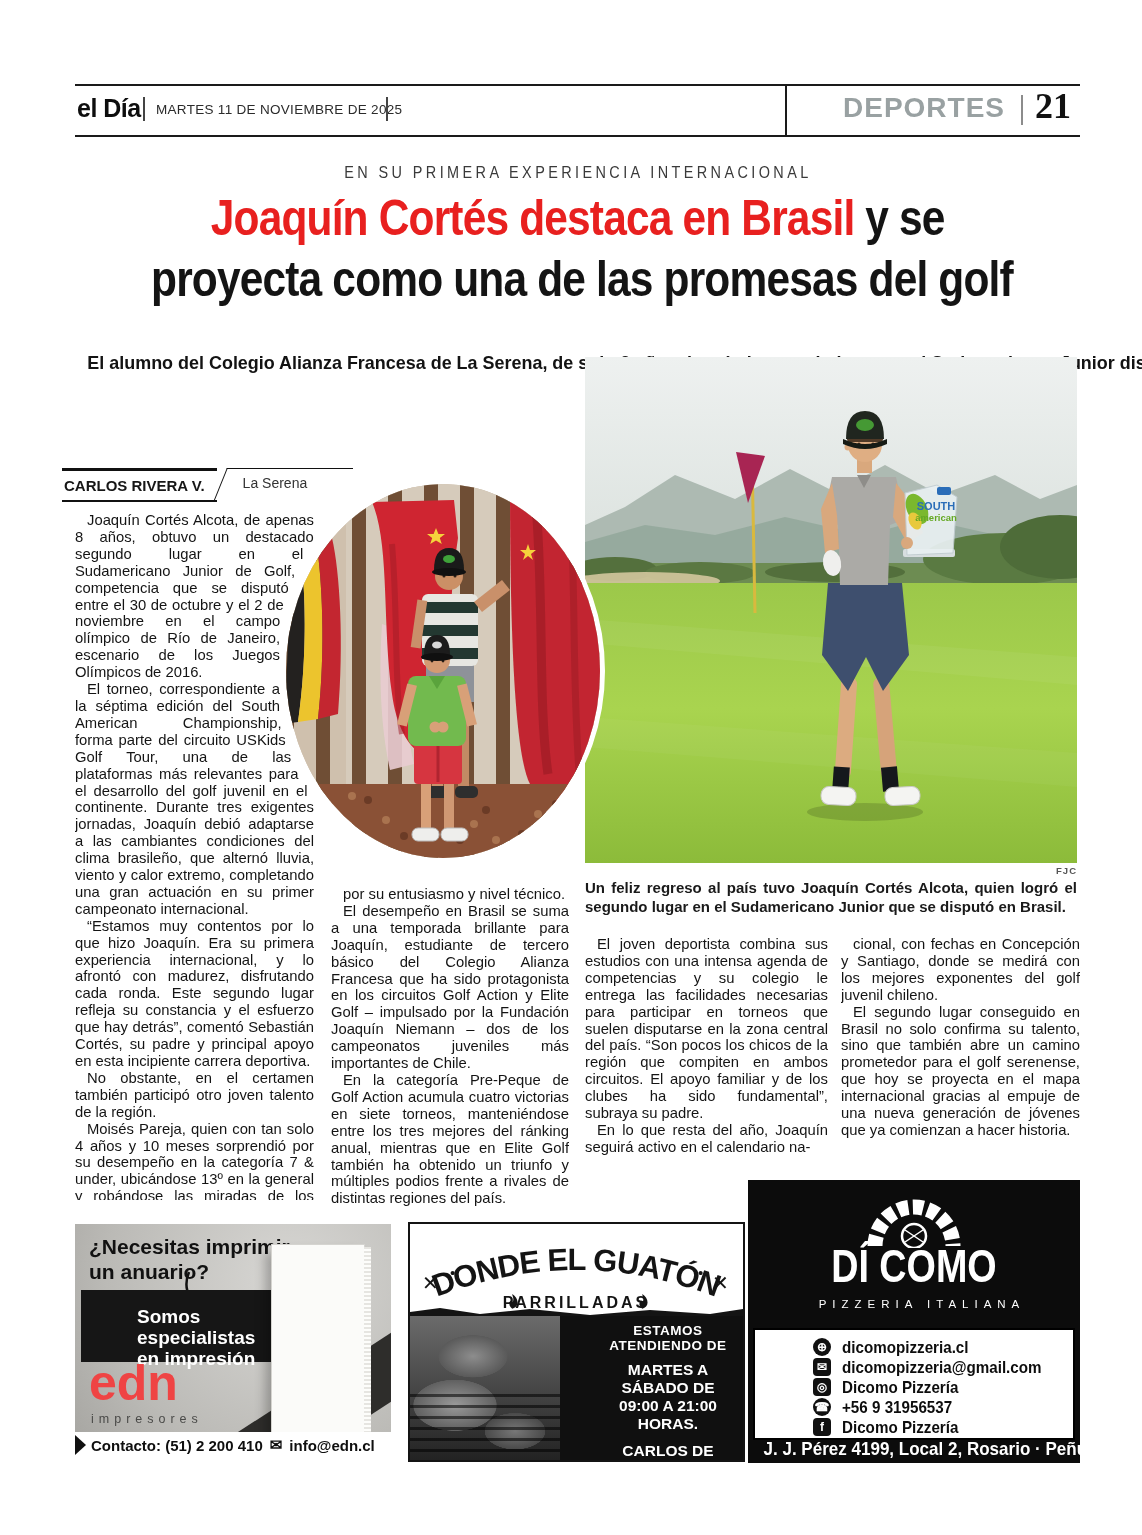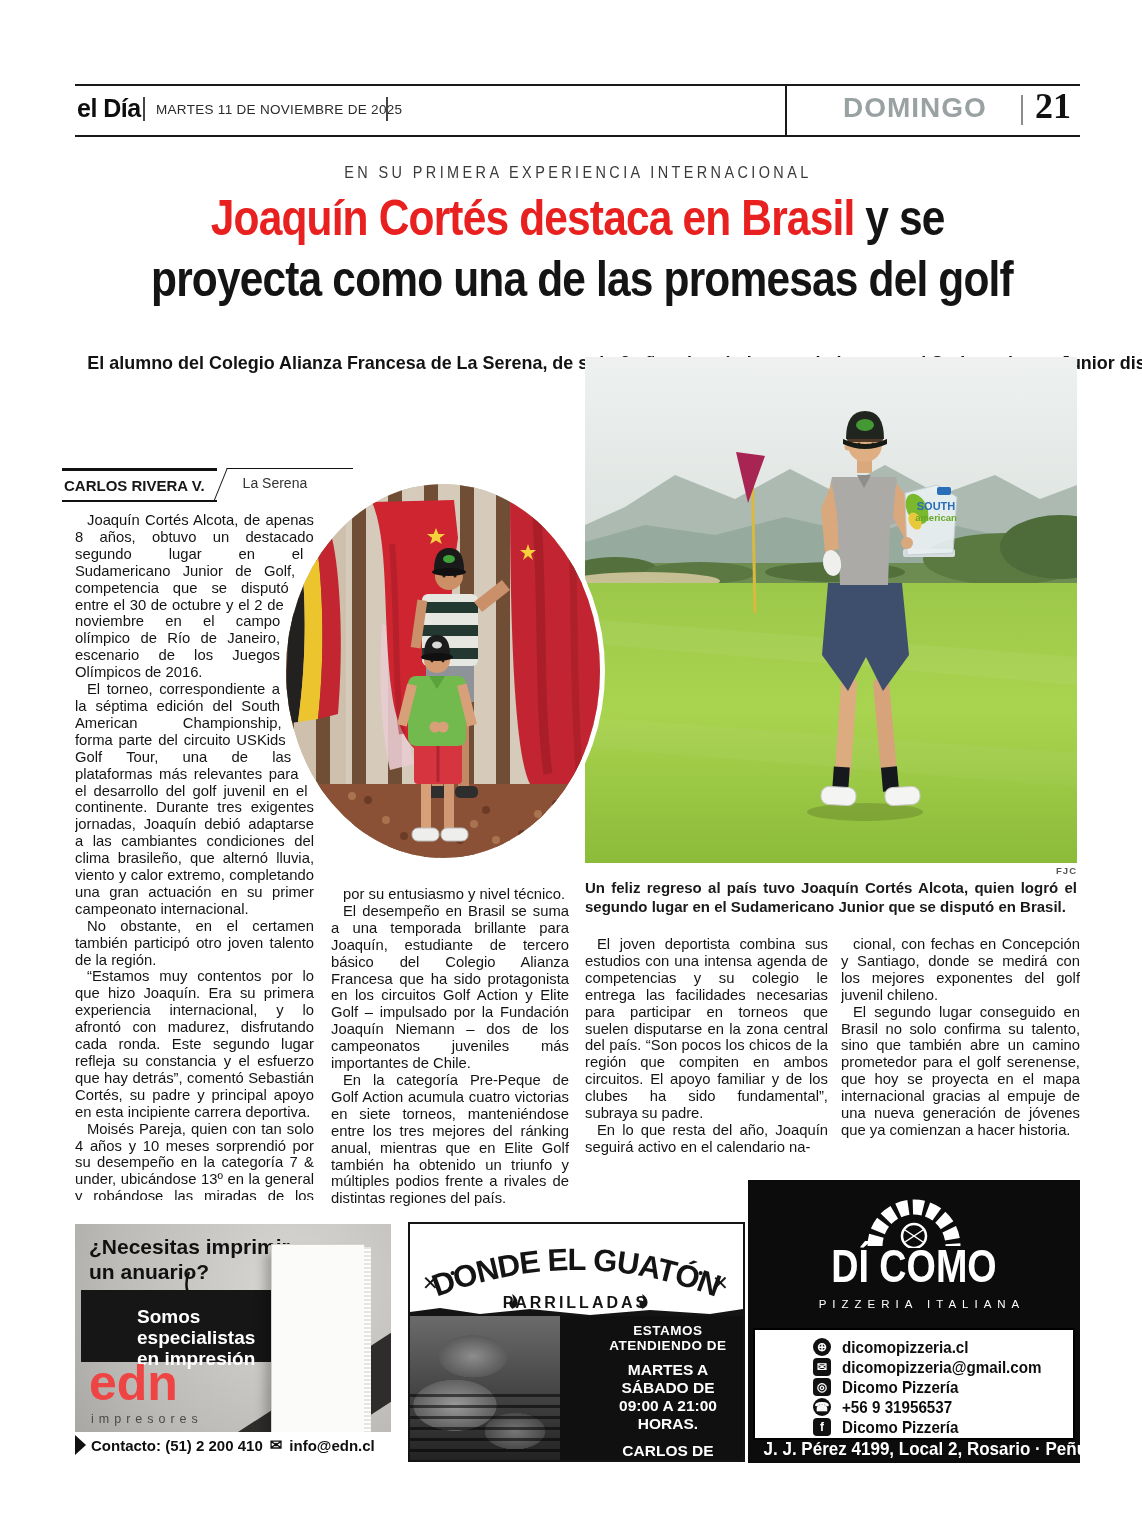--- a/index.html
+++ b/index.html
@@ -116,21 +116,21 @@
 
 <div class="page">
 
   <div class="rule top"></div>
   <div class="rule bottom"></div>
   <div class="mast-vline"></div>
   <span class="brand">el Día</span>
   <span class="mast-bar bar1"></span>
   <span class="mdate">MARTES 11 DE NOVIEMBRE DE 2025</span>
   <span class="mast-bar bar2"></span>
-  <span class="section">DOMINGO</span>
+  <span class="section">DEPORTES</span>
   <span class="mast-bar bar3"></span>
   <span class="pagenum">21</span>
 
   <div class="kicker"><span class="hl-x">EN SU PRIMERA EXPERIENCIA INTERNACIONAL</span></div>
   <div class="headline">
     <span class="hl-x"><span class="hl-red">Joaquín Cortés destaca en Brasil</span><span> y se</span></span><br>
     <span class="hl-x">proyecta como una de las promesas del golf</span>
   </div>
   <div class="lede">
       <span class="hl-x" style="display:block;">El alumno del Colegio Alianza Francesa de La Serena, de solo 8 años, logró el segundo lugar en el Sudamericano Junior disputado en el campo olímpico de Río de Janeiro.</span>
@@ -305,22 +305,22 @@
 
   <div class="caption">
     <div class="credit">FJC</div>
     <div class="captxt">Un feliz regreso al país tuvo Joaquín Cortés Alcota, quien logró el segundo lugar en el Sudamericano Junior que se disputó en Brasil.</div>
   </div>
 
   <div class="bodycol col1">
     <div class="col1-cut"></div>
     <p>Joaquín Cortés Alcota, de apenas 8 años, obtuvo un destacado segundo lugar en el Sudamericano Junior de Golf, competencia que se disputó entre el 30 de octubre y el 2 de noviembre en el campo olímpico de Río de Janeiro, escenario de los Juegos Olímpicos de 2016.</p>
     <p>El torneo, correspondiente a la séptima edición del South American Championship, forma parte del circuito USKids Golf Tour, una de las plataformas más relevantes para el desarrollo del golf juvenil en el continente. Durante tres exigentes jornadas, Joaquín debió adaptarse a las cambiantes condiciones del clima brasileño, que alternó lluvia, viento y calor extremo, completando una gran actuación en su primer campeonato internacional.</p>
+    <p>“Estamos muy contentos por lo que hizo Joaquín. Era su primera experiencia internacional, y lo afrontó con madurez, disfrutando cada ronda. Este segundo lugar refleja su constancia y el esfuerzo que hay detrás”, comentó Sebastián Cortés, su padre y principal apoyo en esta incipiente carrera deportiva.</p>
     <p>No obstante, en el certamen también participó otro joven talento de la región.</p>
-    <p>“Estamos muy contentos por lo que hizo Joaquín. Era su primera experiencia internacional, y lo afrontó con madurez, disfrutando cada ronda. Este segundo lugar refleja su constancia y el esfuerzo que hay detrás”, comentó Sebastián Cortés, su padre y principal apoyo en esta incipiente carrera deportiva.</p>
     <p>Moisés Pareja, quien con tan solo 4 años y 10 meses sorprendió por su desempeño en la categoría 7 &amp; under, ubicándose 13º en la general y robándose las miradas de los asistentes</p>
   </div>
   <div class="bodycol col2">
     <p>por su entusiasmo y nivel técnico.</p>
     <p>El desempeño en Brasil se suma a una temporada brillante para Joaquín, estudiante de tercero básico del Colegio Alianza Francesa que ha sido protagonista en los circuitos Golf Action y Elite Golf – impulsado por la Fundación Joaquín Niemann – dos de los campeonatos juveniles más importantes de Chile.</p>
     <p>En la categoría Pre-Peque de Golf Action acumula cuatro victorias en siete torneos, manteniéndose entre los tres mejores del ránking anual, mientras que en Elite Golf también ha obtenido un triunfo y múltiples podios frente a rivales de distintas regiones del país.</p>
   </div>
   <div class="bodycol col3">
     <p>El joven deportista combina sus estudios con una intensa agenda de competencias y su colegio le entrega las facilidades necesarias para participar en torneos que suelen disputarse en la zona central del país. “Son pocos los chicos de la región que compiten en ambos circuitos. El apoyo familiar y de los clubes ha sido fundamental”, subraya su padre.</p>
     <p>En lo que resta del año, Joaquín seguirá activo en el calendario na-</p>

